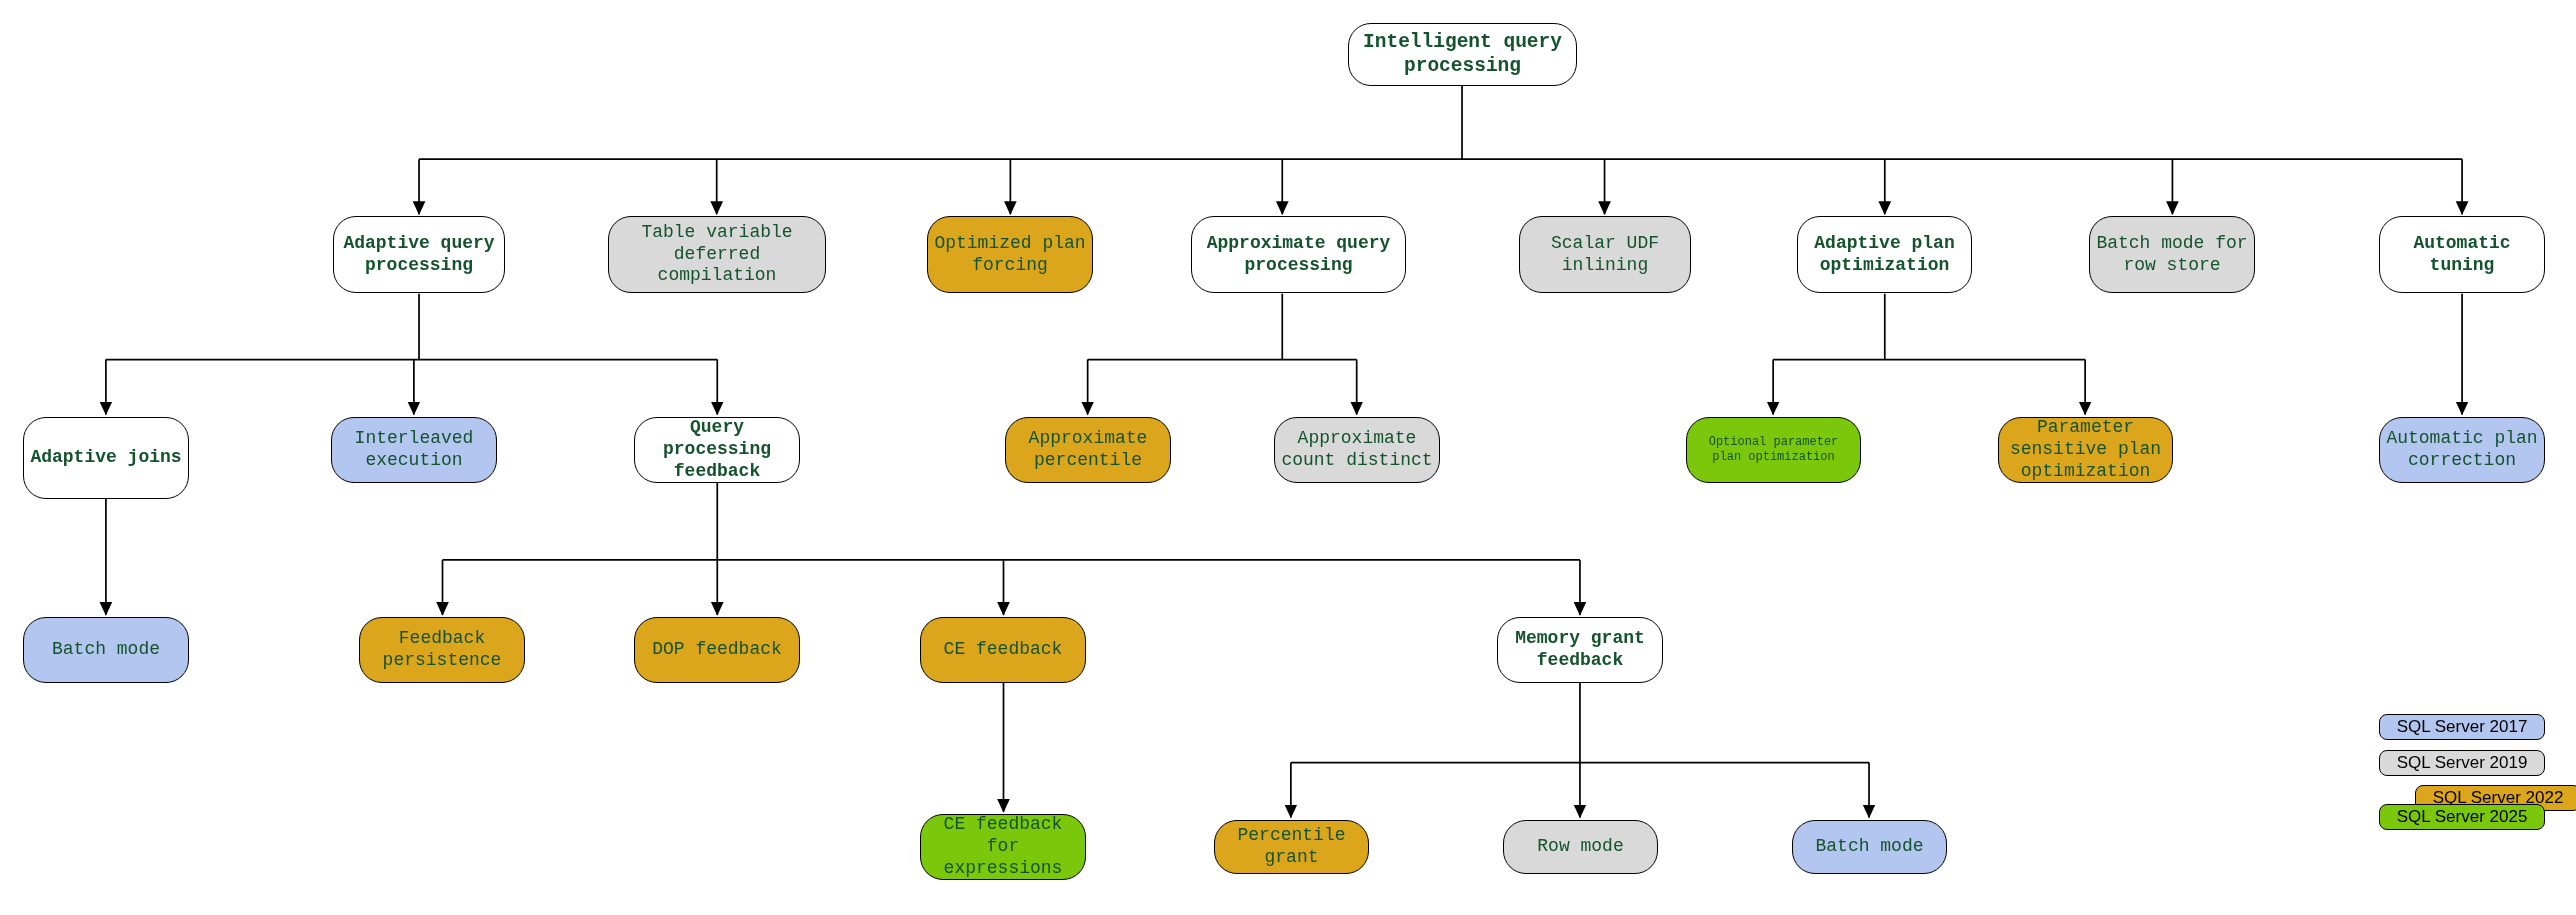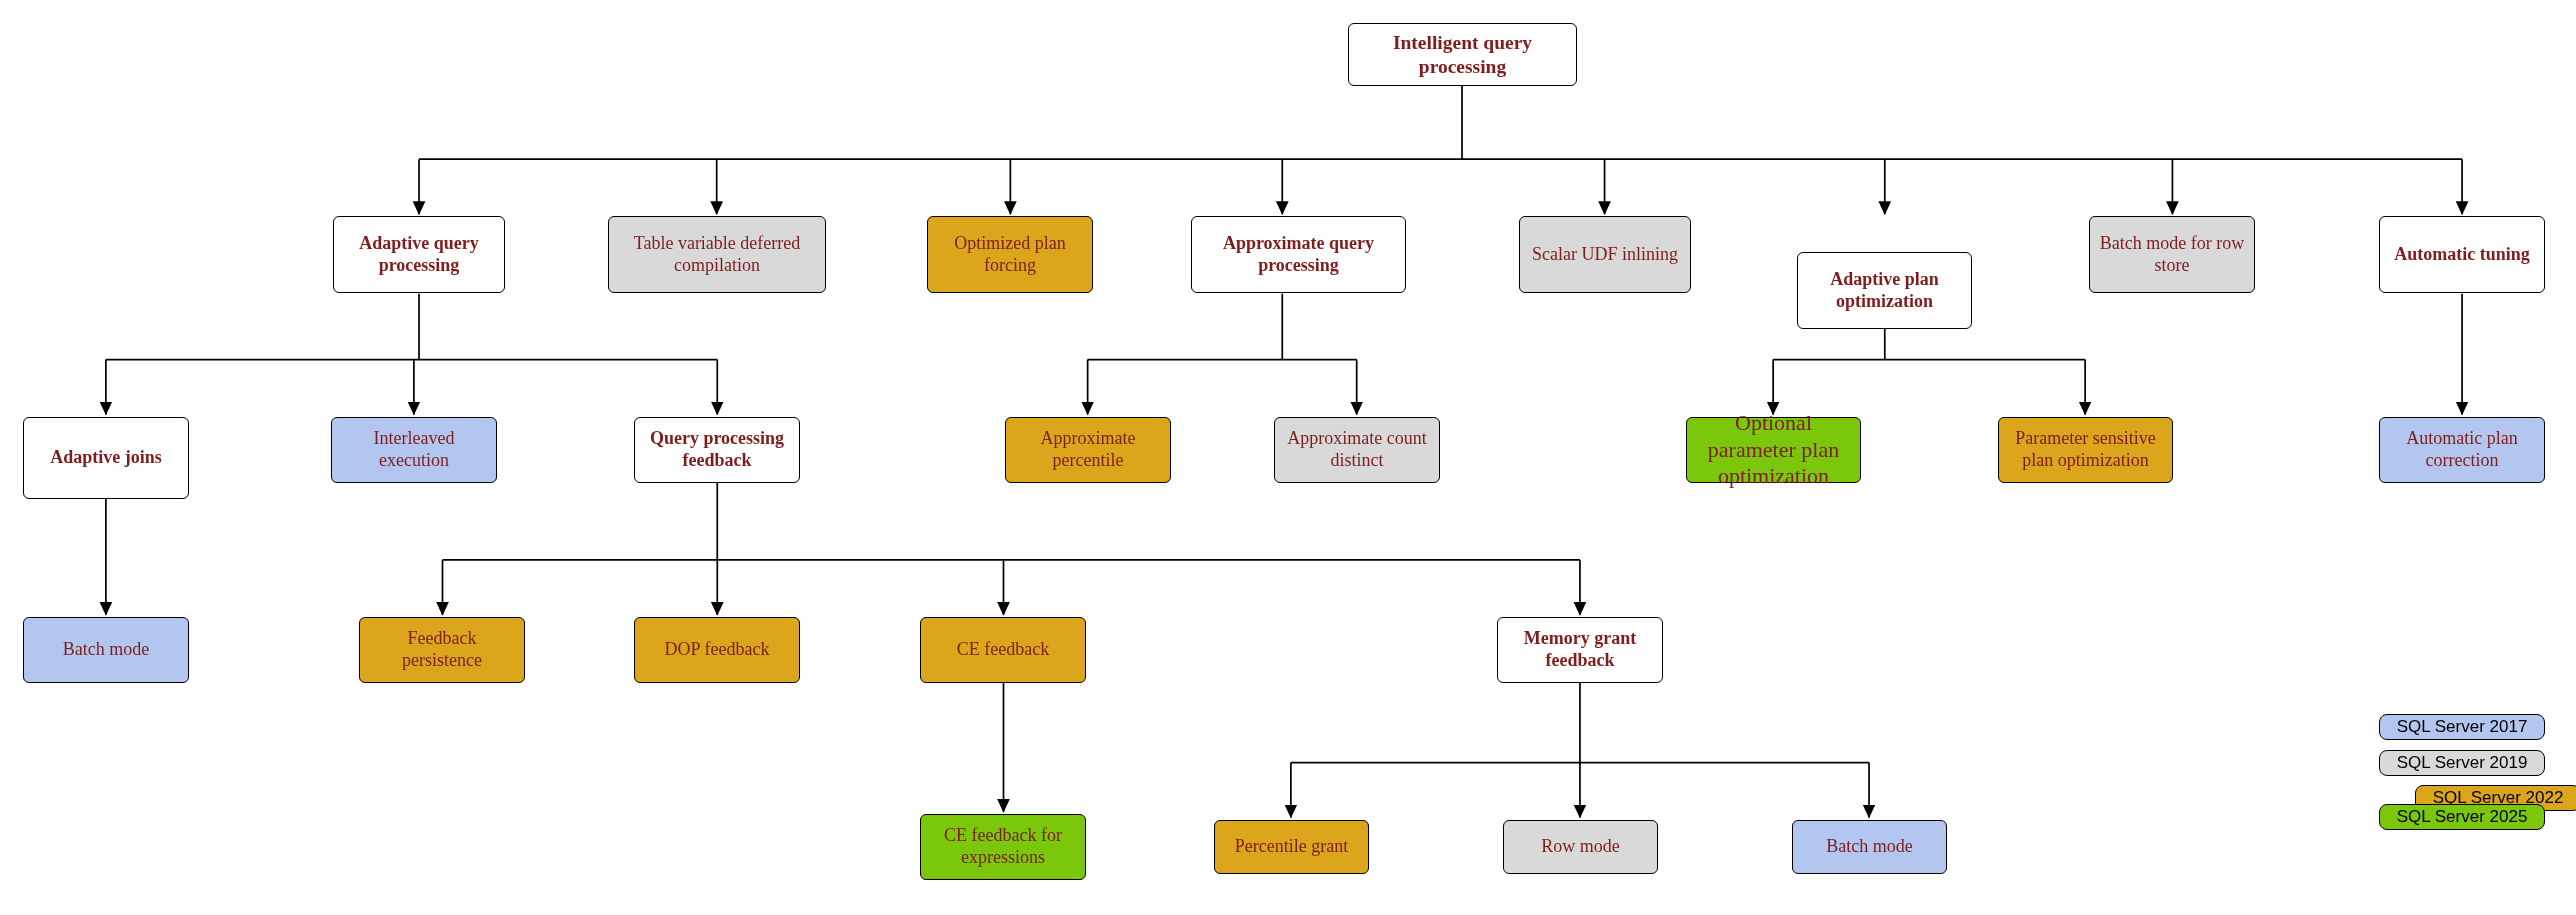--- a/index.html
+++ b/index.html
@@ -3,29 +3,29 @@
 <meta charset="utf-8">
 <style>
   html,body{margin:0;padding:0;background:#ffffff;}
   body{width:2576px;height:916px;overflow:hidden;font-family:"Liberation Sans",sans-serif;}
   #stage{position:relative;width:2576px;height:916px;background:#ffffff;}
   #edges{position:absolute;left:0;top:0;width:2576px;height:916px;pointer-events:none;}
   .node{
     position:absolute;
     box-sizing:border-box;
     border:1.7px solid #000000;
-    border-radius:6px;
+    border-radius:23px;
     display:flex;
     align-items:center;
     justify-content:center;
     text-align:center;
-    color:#7f1d1d;
+    color:#14532d;
     line-height:1.22;
     padding:2.3px 5.7px;
-    font-family:Liberation Serif, serif;
+    font-family:Liberation Mono, monospace;
   }
   .node span{display:block;width:100%;}
   .fill-white{background:#ffffff;font-weight:bold;}
   .fill-gray{background:#d9d9d9;font-weight:normal;}
   .fill-orange{background:#dba51c;font-weight:normal;}
   .fill-green{background:#7ac70c;font-weight:normal;}
   .fill-blue{background:#b3c6ef;font-weight:normal;}
   .legend-item{
     position:absolute;
     box-sizing:border-box;
@@ -102,21 +102,21 @@
       </div>
       <div class="node fill-orange" style="left: 927px; top: 216px; width: 166px; height: 77px; font-size: 18px;">
         <span>Optimized plan forcing</span>
       </div>
       <div class="node fill-white" style="left: 1191px; top: 216px; width: 215px; height: 77px; font-size: 18px;">
         <span>Approximate query processing</span>
       </div>
       <div class="node fill-gray" style="left: 1519px; top: 216px; width: 172px; height: 77px; font-size: 18px;">
         <span>Scalar UDF inlining</span>
       </div>
-      <div class="node fill-white" style="left: 1797px; top: 216px; width: 175px; height: 77px; font-size: 18px; margin-top: 36px;">
+      <div class="node fill-white" style="left: 1797px; top: 216px; width: 175px; height: 77px; font-size: 18px;">
         <span>Adaptive plan optimization</span>
       </div>
       <div class="node fill-gray" style="left: 2089px; top: 216px; width: 166px; height: 77px; font-size: 18px;">
         <span>Batch mode for row store</span>
       </div>
       <div class="node fill-white" style="left: 2379px; top: 216px; width: 166px; height: 77px; font-size: 18px;">
         <span>Automatic tuning</span>
       </div>
       <div class="node fill-white" style="left: 23px; top: 417px; width: 166px; height: 82px; font-size: 18px;">
         <span>Adaptive joins</span>
@@ -126,21 +126,21 @@
       </div>
       <div class="node fill-white" style="left: 634px; top: 417px; width: 166px; height: 66px; font-size: 18px;">
         <span>Query processing feedback</span>
       </div>
       <div class="node fill-orange" style="left: 1005px; top: 417px; width: 166px; height: 66px; font-size: 18px;">
         <span>Approximate percentile</span>
       </div>
       <div class="node fill-gray" style="left: 1274px; top: 417px; width: 166px; height: 66px; font-size: 18px;">
         <span>Approximate count distinct</span>
       </div>
-      <div class="node fill-green" style="left: 1686px; top: 417px; width: 175px; height: 66px; font-size: 22px;">
+      <div class="node fill-green" style="left: 1686px; top: 417px; width: 175px; height: 66px; font-size: 12px;">
         <span>Optional parameter plan optimization</span>
       </div>
       <div class="node fill-orange" style="left: 1998px; top: 417px; width: 175px; height: 66px; font-size: 18px;">
         <span>Parameter sensitive plan optimization</span>
       </div>
       <div class="node fill-blue" style="left: 2379px; top: 417px; width: 166px; height: 66px; font-size: 18px;">
         <span>Automatic plan correction</span>
       </div>
       <div class="node fill-blue" style="left: 23px; top: 617px; width: 166px; height: 66px; font-size: 18px;">
         <span>Batch mode</span>

